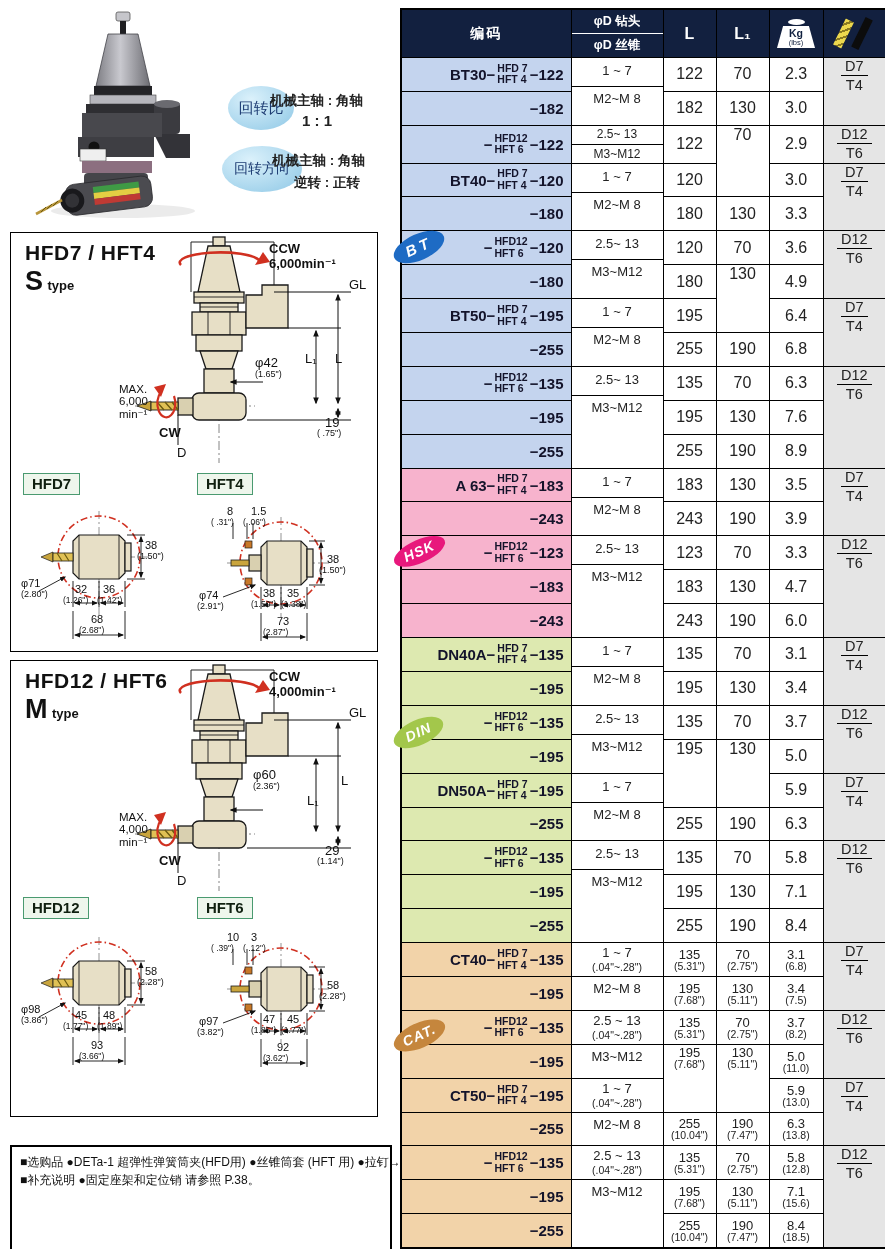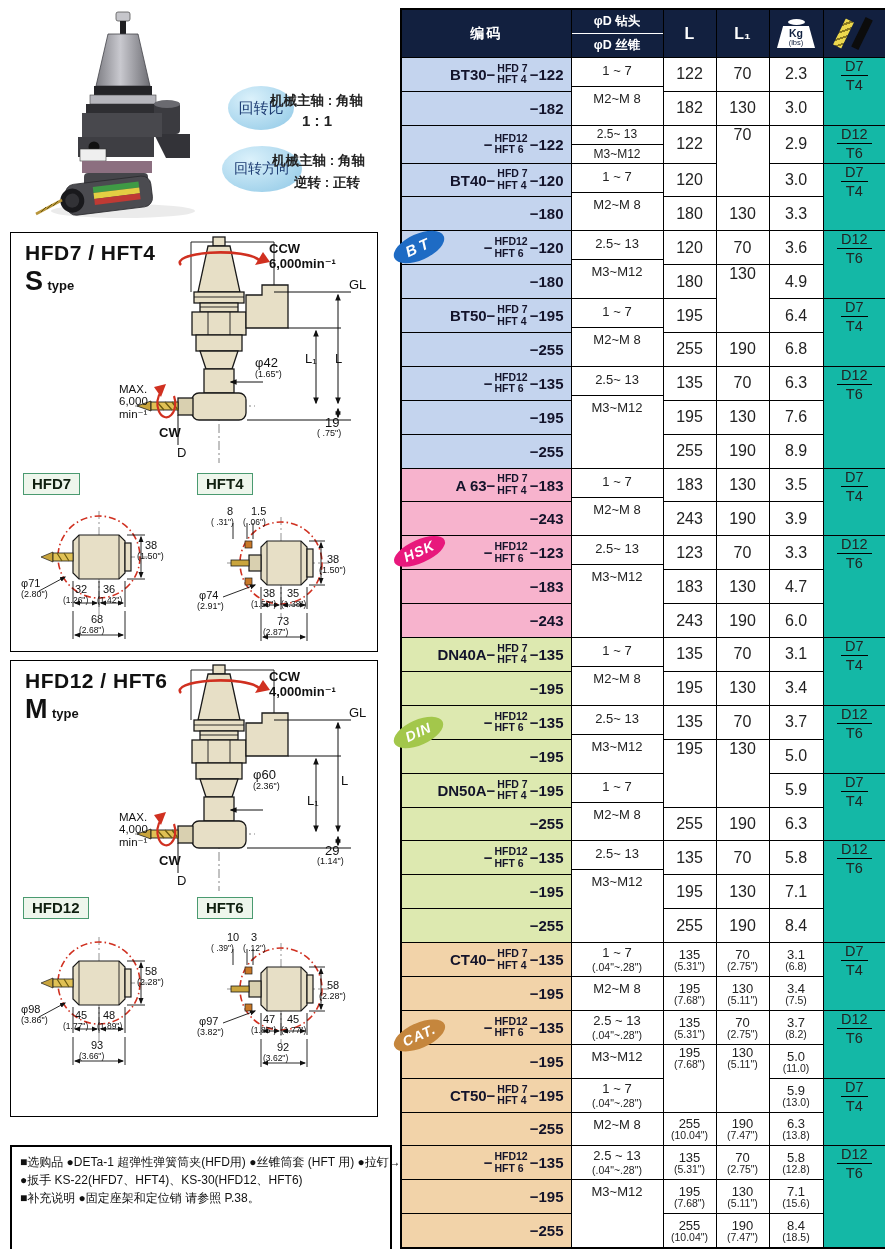--- a/index.html
+++ b/index.html
@@ -59,21 +59,21 @@
   td.vcell.two{font-size:13px;}
   td.vcell.merged{vertical-align:top;padding-top:7px;}
   td.vcell.merged.two{padding-top:3px;}
   td.dtcell{background:#fff;text-align:center;vertical-align:top;color:#222;}
   .dtop{border-bottom:1.5px solid #000;padding:6px 1px 7px;font-size:13px;line-height:1.15;}
   .dtop .l2{font-size:10.5px;display:block;}
   .dbot{padding:4px 1px;font-size:13px;}
   td.dtcell.rs1 .dtop{padding:2px 1px 2px;font-size:12px;}
   td.dtcell.rs1 .dbot{padding:2px 1px;font-size:12px;}
   td.dtcell.rs2c .dtop{padding:3px 1px 3px;}
-  td.fcell{background:#14b8a6;text-align:center;vertical-align:top;font-size:14.5px;color:#222;padding-top:4px;}
+  td.fcell{background:#e5e5e5;text-align:center;vertical-align:top;font-size:14.5px;color:#222;padding-top:4px;}
   td.fcell .fa{display:inline-block;border-bottom:1.4px solid #000;padding:0 4px 1px;}
   td.fcell .fb{display:block;margin-top:1px;}
   .badge{position:absolute;z-index:6;color:#fff;font-weight:700;font-style:italic;
     border-radius:50%;transform:rotate(-24deg);white-space:nowrap;}
   .badge-bt {left:-10px;top:3px;background:var(--badge-bt);padding:4px 13px 5px;font-size:15px;letter-spacing:4px;}
   .badge-hsk{left:-10px;top:4px;background:var(--badge-hsk);padding:3px 11px 4px;font-size:14px;letter-spacing:1px;}
   .badge-din{left:-10px;top:14px;background:var(--badge-din);padding:4px 13px 5px;font-size:14px;letter-spacing:1px;}
   .badge-cat{left:-10px;top:12px;background:var(--badge-cat);padding:4px 10px 5px;font-size:14px;letter-spacing:1px;}
   
   .wicon{width:38px;margin:9px auto;}
@@ -406,21 +406,20 @@
     <span class="dlab n12" style="left: 108px; top: 162px;">4,000</span>
     <span class="dlab n12" style="left: 108px; top: 174px;">min⁻¹</span>
     <span class="dlab b13" style="left: 148px; top: 192px;">CW</span>
     <span class="dlab n13" style="left: 166px; top: 212px;">D</span>
     <span class="dlab n13" style="left: 314px; top: 182px;">29</span>
     <span class="dlab n9" style="left: 306px; top: 195px;">(1.14")</span>
   </div>
 
 <div class="notesbox">
   <p>■选购品  ●DETa-1 超弹性弹簧筒夹(HFD用)  ●丝锥筒套 (HFT 用)  ●拉钉→P.35</p>
-  <p>●扳手 KS-22(HFD7、HFT4)、KS-30(HFD12、HFT6)</p>
   <p>■补充说明  ●固定座架和定位销 请参照 P.38。</p>
 </div>
 
 <table id="spec-table">
   <colgroup>
     <col style="width:170px">
       <col style="width:92px">
       <col style="width:53px">
     <col style="width:53px">
       <col style="width:54px">

